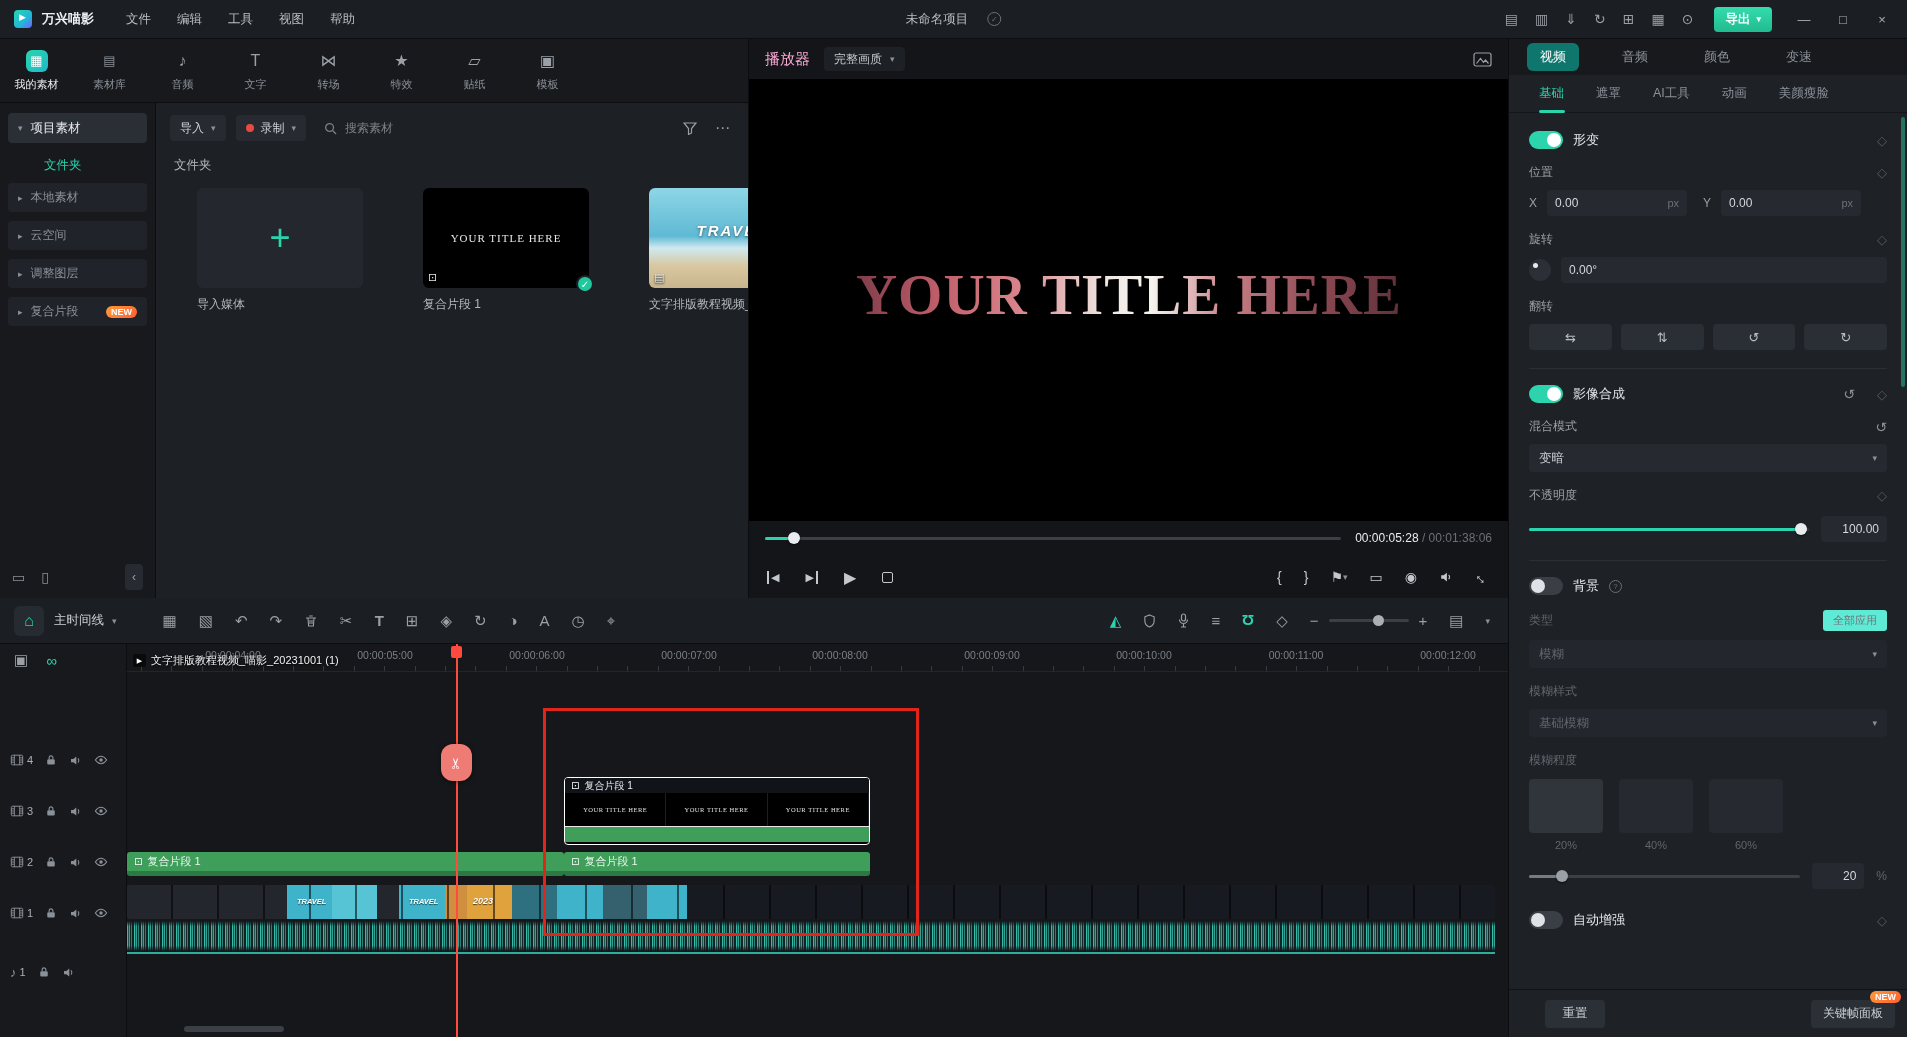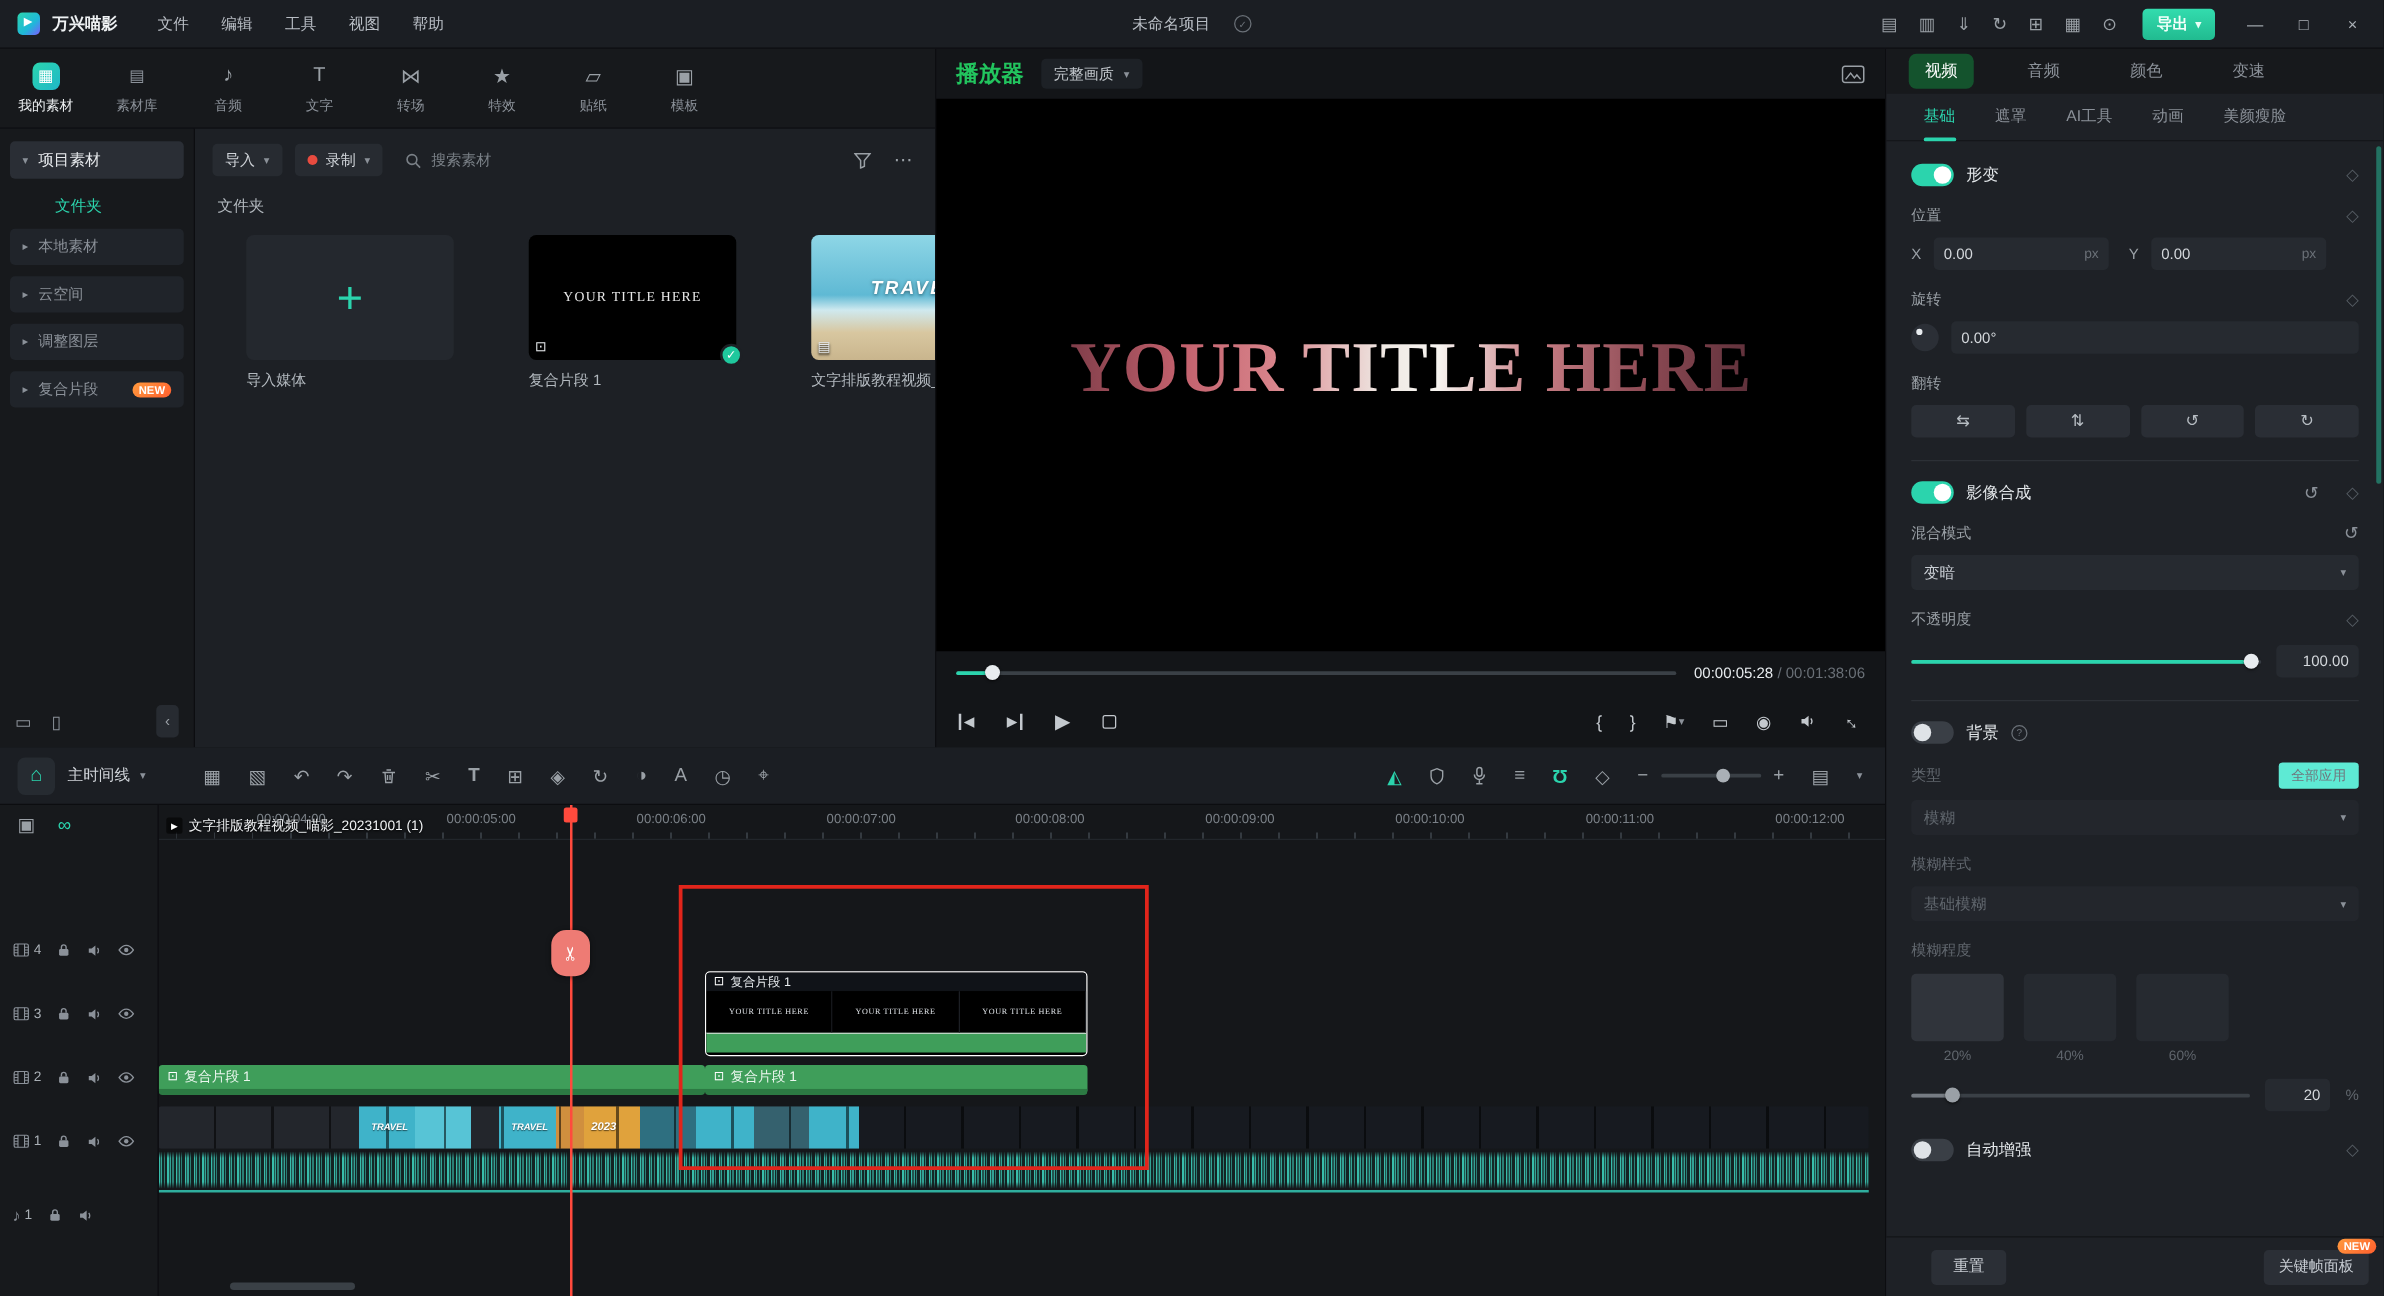--- a/index.html
+++ b/index.html
@@ -91,21 +91,21 @@
   .tile-travel-word { position:absolute; left:50%; top:34%; transform:translateX(-50%);
                       color:#fff; font-weight:bold; font-style:italic; font-size:15px; letter-spacing:2px;
                       text-shadow:0 1px 3px rgba(0,0,0,.5); }
   .tile-duration { position:absolute; right:4px; top:4px; background:rgba(0,0,0,.65); color:#fff;
                    font-size:9.5px; padding:1px 5px; border-radius:2px; }
 
   
   .player { position:absolute; left:748px; top:39px; width:760px; height:559px; background:#131518;
             border-left:1px solid #0c0d10; }
   .pl-header { height:40px; display:flex; align-items:center; gap:14px; padding:0 16px; }
-  .pl-title { color:#22c55e; font-size:18px;font-weight:bold; }
+  .pl-title { color:#f9a8d4; font-size:15px; }
   .pl-quality { height:24px; display:flex; align-items:center; gap:8px; padding:0 10px; color:#c3c8cd;
                 font-size:12px; background:#1d2126; border-radius:4px; }
   .pl-imgicon { margin-left:auto; }
   .preview { position:absolute; left:0; top:40px; width:760px; height:442px; background:#000;
              display:flex; align-items:center; justify-content:center; }
   .big-title { font-family:"Liberation Serif","DejaVu Serif",serif; font-weight:bold; font-size:57px;
                letter-spacing:1px; white-space:nowrap;
                background:linear-gradient(92deg,#7e3d49 0%,#c2606c 16%,#d8848b 30%,#efe9e4 46%,#f7f4f0 54%,#c97f86 68%,#8a4852 85%,#5e303a 100%);
                -webkit-background-clip:text; background-clip:text; color:transparent; margin-top:-12px; }
   .pl-progressrow { position:absolute; left:16px; right:16px; top:492px; display:flex; align-items:center;
@@ -126,21 +126,21 @@
   .stepfwd { border-right:2px solid #c3c8cd; padding-right:2px; font-size:11px; }
   .stopsq { width:11px; height:11px; border:1.6px solid #c3c8cd; border-radius:2px; }
   .fullscr { transform:rotate(45deg); font-size:15px; }
 
   
   .inspector { position:absolute; left:1508px; top:39px; width:399px; height:998px; background:#1e2126;
                border-left:1px solid #0c0d10; }
   .insp-tabs { height:36px; display:flex; align-items:center; gap:30px; padding-left:18px;
                background:#17191c; }
   .itab { color:#8b9199; font-size:13px; padding:5px 13px; border-radius:6px; }
-  .itab.active { color:#fff; background:#14532d;text-align:right; }
+  .itab.active { color:#fff; background:#0f766e;text-align:right; }
   .insp-subtabs { height:38px; display:flex; align-items:center; gap:32px; padding-left:30px;
                   border-bottom:1px solid #14161a; }
   .istab { color:#8b9199; font-size:12.5px; position:relative; }
   .istab.active { color:#2bd4ad; }
   .istab.active::after { content:""; position:absolute; left:50%; transform:translateX(-50%);
                          bottom:-11px; width:26px; height:3px; border-radius:2px; background:#2bd4ad; }
   .insp-body { position:absolute; left:0; top:74px; right:0; bottom:48px; padding:2px 20px 0 20px;
                overflow:hidden; }
   .sec-row { display:flex; align-items:center; gap:10px; margin-top:16px; }
   .sec-title { color:#e3e7ea; font-size:13px; }

